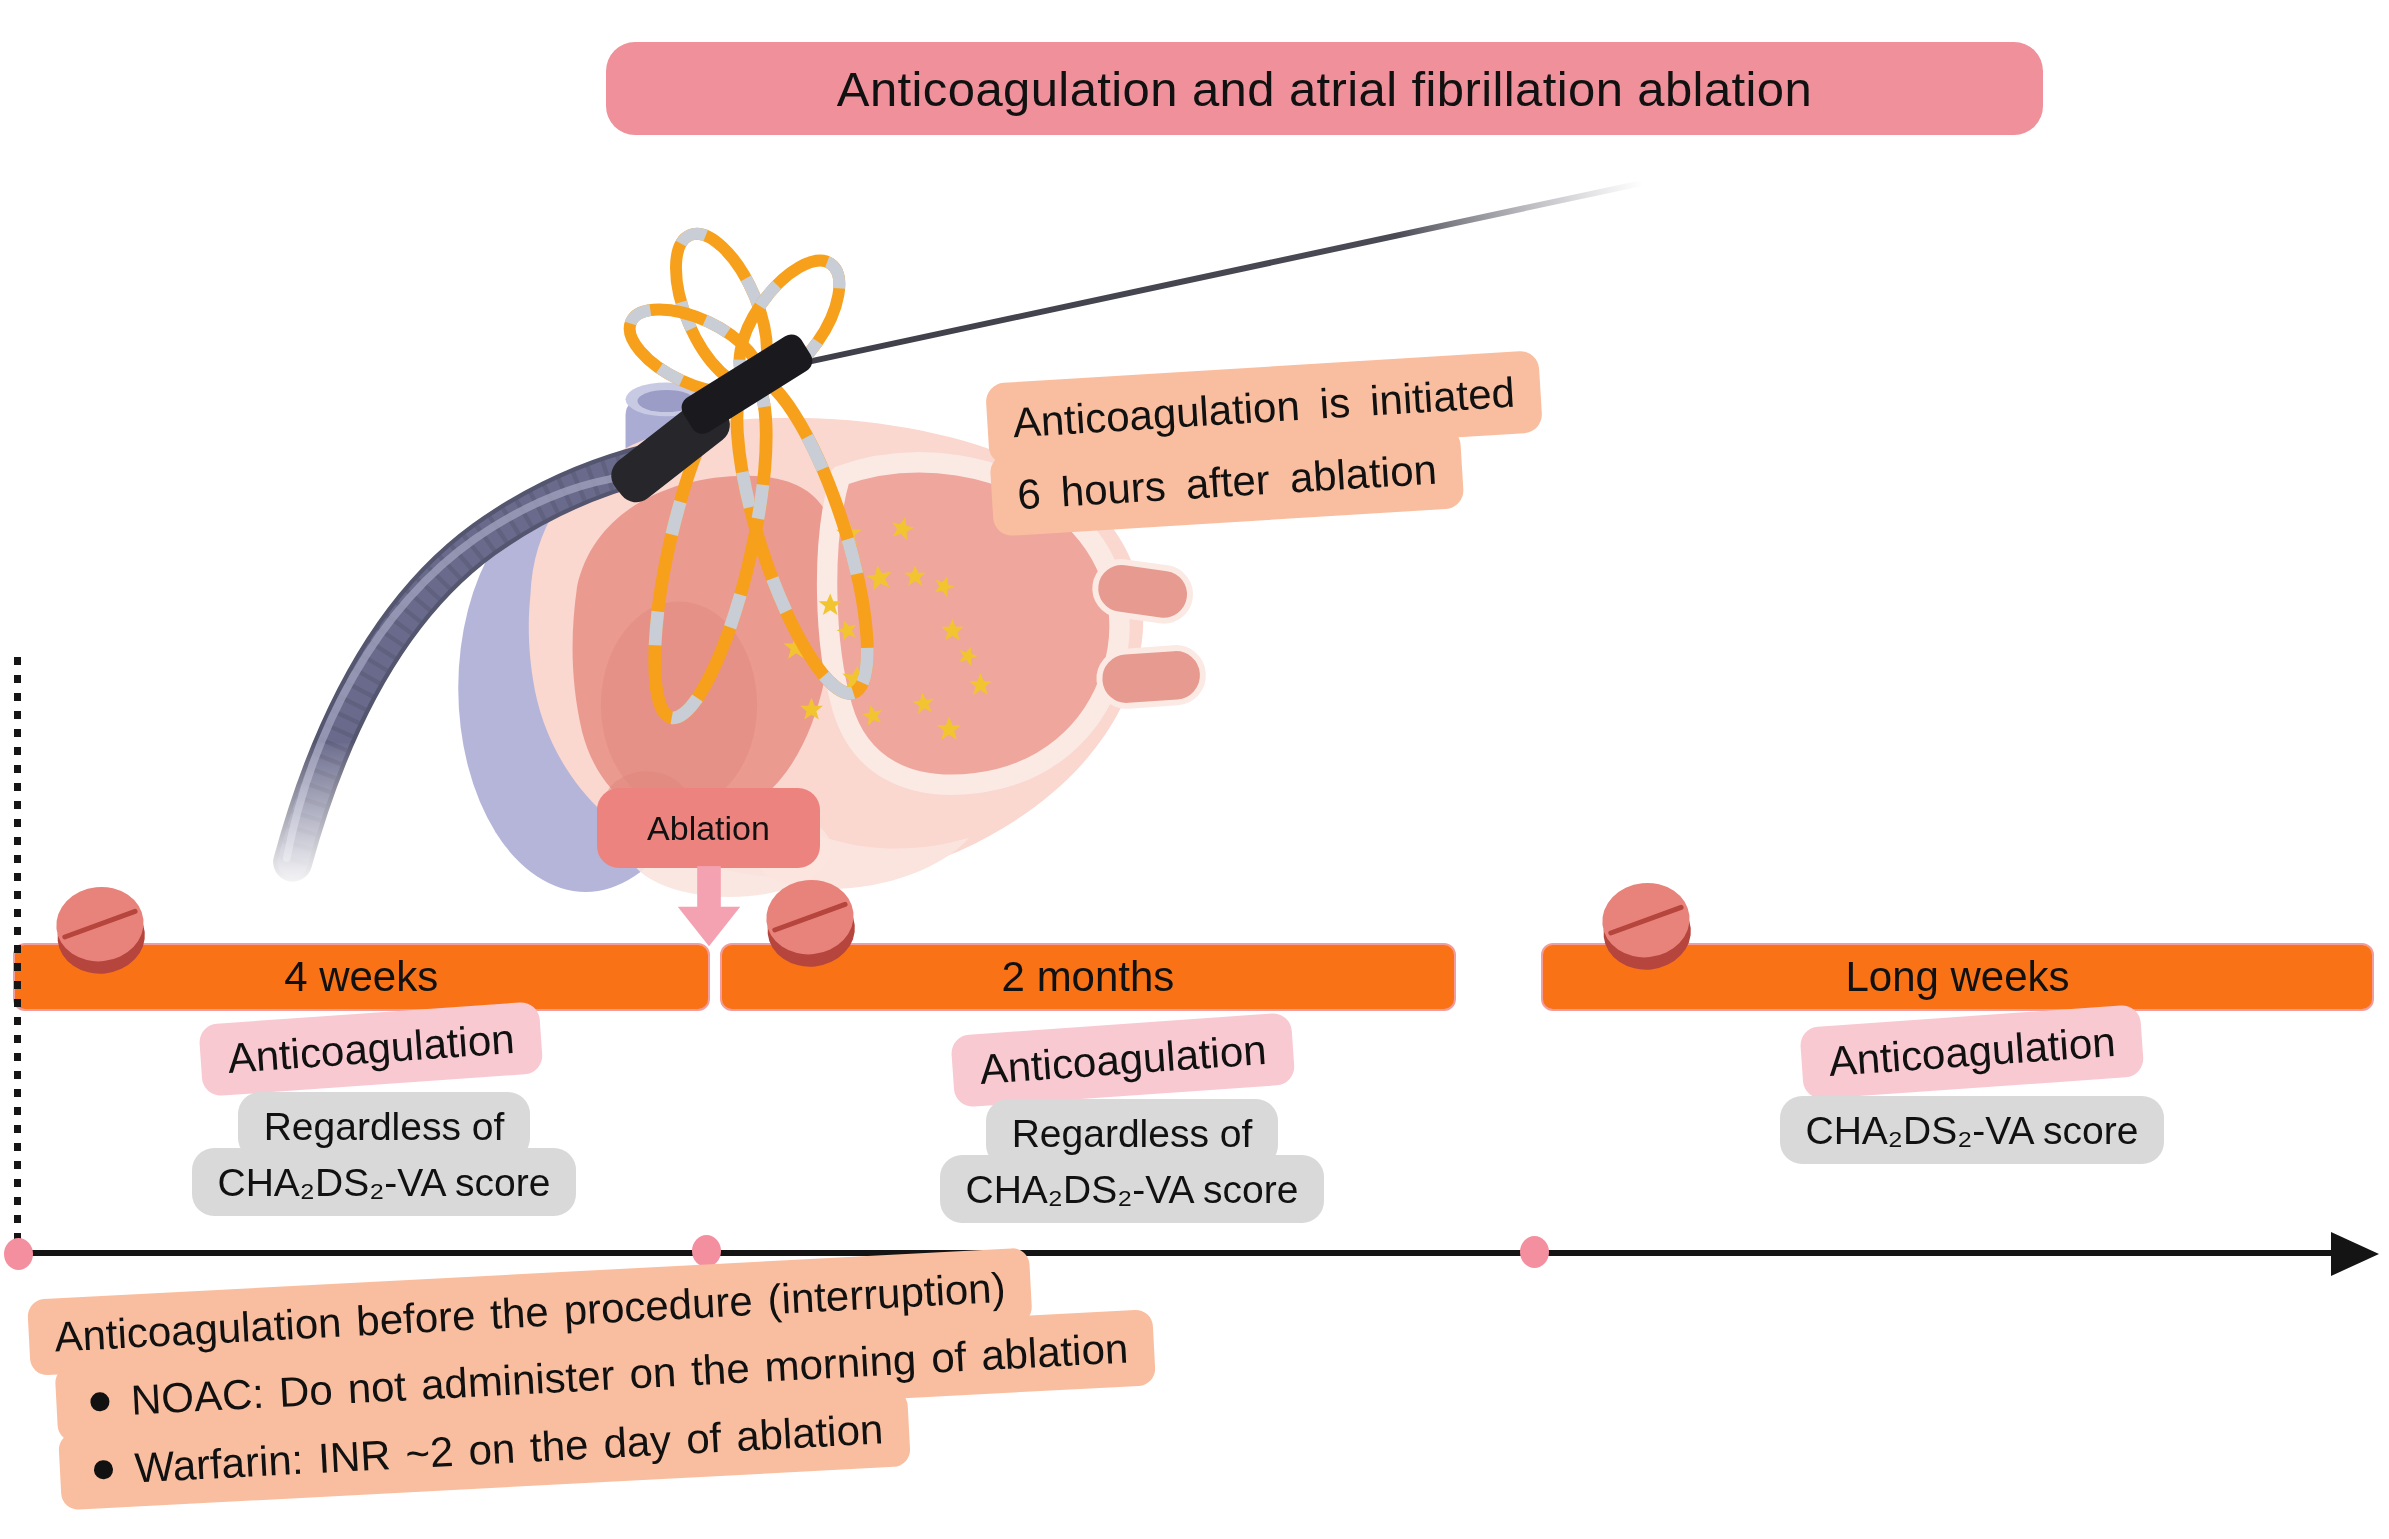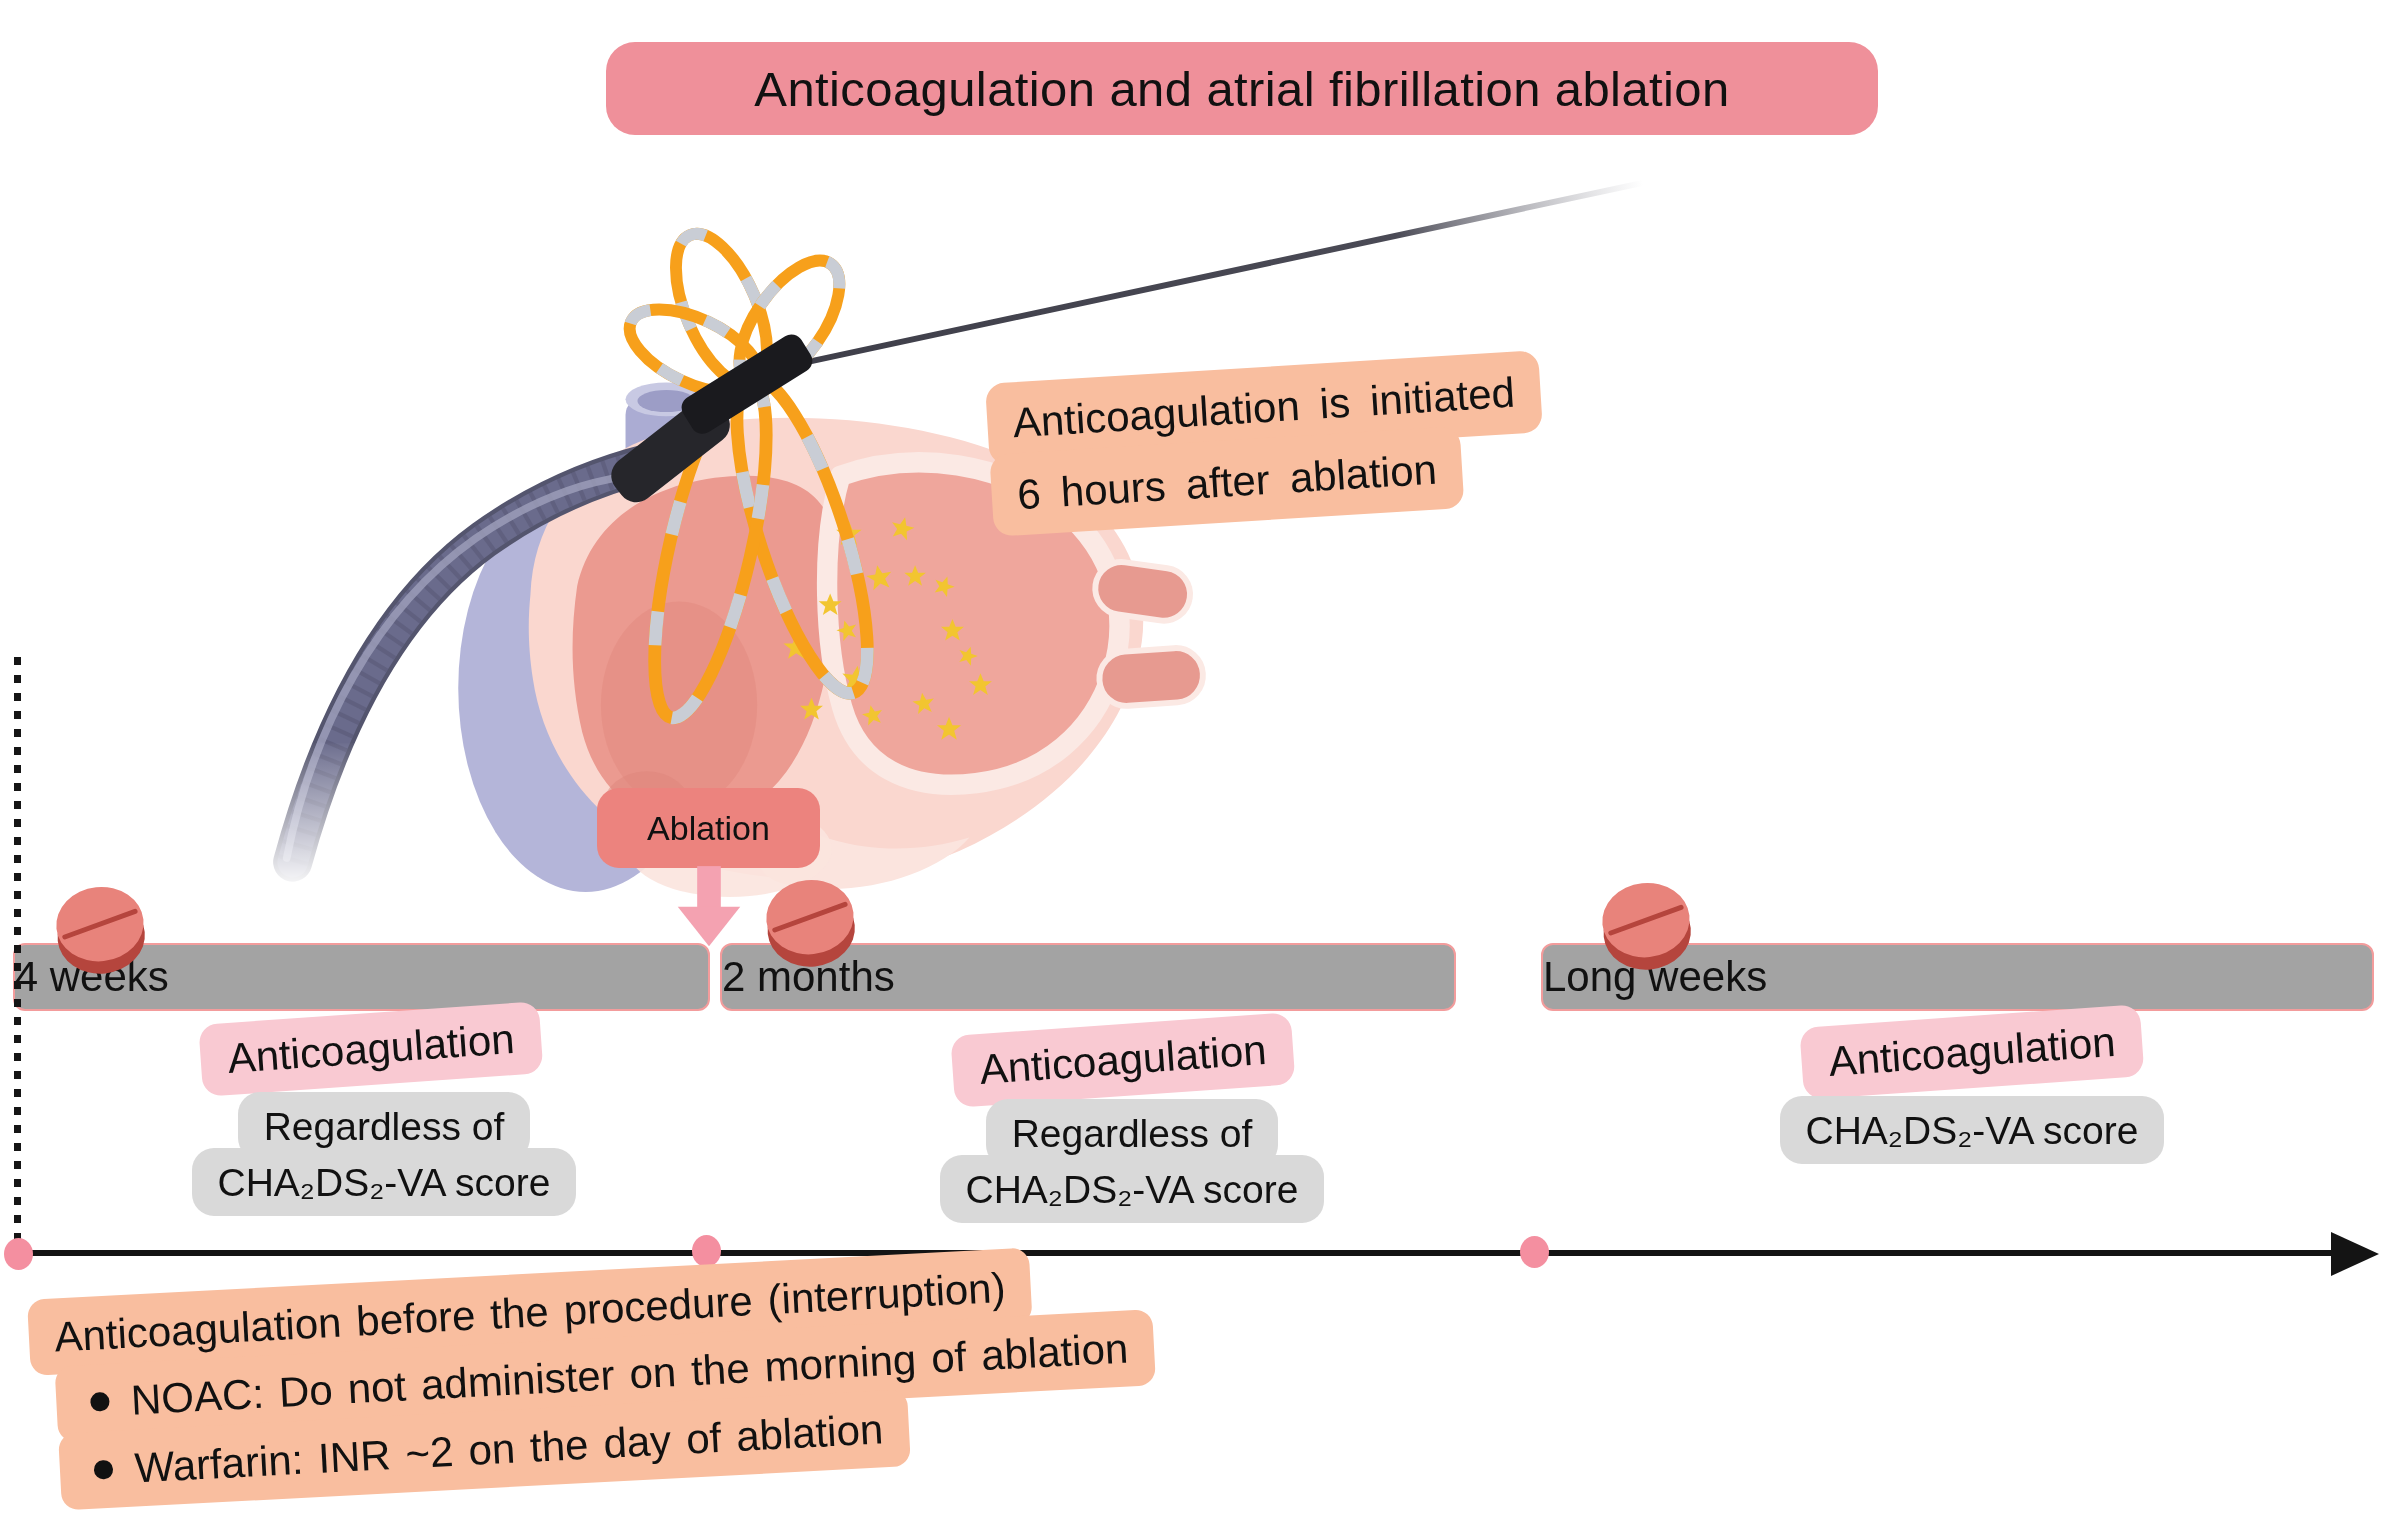--- a/index.html
+++ b/index.html
@@ -7,42 +7,42 @@
     --segment-border:#F39C9C; --label-pink-bg:#F9C9D2; --note-gray-bg:#D9D9D9;
     --callout-peach-bg:#F9BE9F; --timeline-black:#141414; --dot-pink:#F48FA0;
     --ink:#111111;
   }
   *{margin:0;padding:0;box-sizing:border-box}
   html,body{width:2389px;height:1540px;background:#ffffff;overflow:hidden;
     font-family:"Liberation Sans", sans-serif; color:var(--ink);}
   .abs{position:absolute}
 
   
-  .title-box{left:606px;top:42px;width:1272px;height:93px;border-radius:29px;
+  .title-box{left:606px;top:42px;width:1437px;height:93px;border-radius:29px;
     background:var(--title-bg);display:flex;align-items:center;justify-content:center;
     font-size:49px;letter-spacing:0.4px}
 
   
   .heart-svg{left:212px;top:136px;width:1486px;height:773px}
 
   
   .callout-6h{left:985px;top:384px;transform:rotate(-3.5deg);transform-origin:left top;
     display:flex;flex-direction:column;align-items:flex-start}
   .callout-6h .hl{display:inline-block;background:var(--callout-peach-bg);
     font-size:42px;line-height:51px;padding:15.3px 25.5px;border-radius:18.7px;word-spacing:8.5px}
   .callout-6h .hl + .hl{margin-top:-10.2px}
 
   
   .ablation-box{left:597px;top:788px;width:223px;height:80px;background:var(--ablation-bg);
     border-radius:22px;display:flex;align-items:center;justify-content:center;font-size:34px}
   .ablation-arrow{left:671px;top:866px}
 
   
-  .seg-box{top:943px;height:68px;background:#a3a3a3;border:2.5px solid var(--segment-border);
-    border-radius:12px;display:flex;align-items:center;font-size:42px}
+  .seg-box{top:943px;height:68px;background:#f97316;border:2.5px solid var(--segment-border);
+    border-radius:12px;display:flex;align-items:center;justify-content:center;font-size:42px}
   .seg-1{left:12.7px;width:697px}
   .seg-2{left:720px;width:736px}
   .seg-3{left:1541px;width:833px}
 
   
   .pill{width:99px;height:95px}
   .pill-1{left:51px;top:882px;transform:rotate(-6deg)}
   .pill-2{left:761px;top:875px;transform:rotate(-6deg)}
   .pill-3{left:1597px;top:878px;transform:rotate(-6deg)}
 

